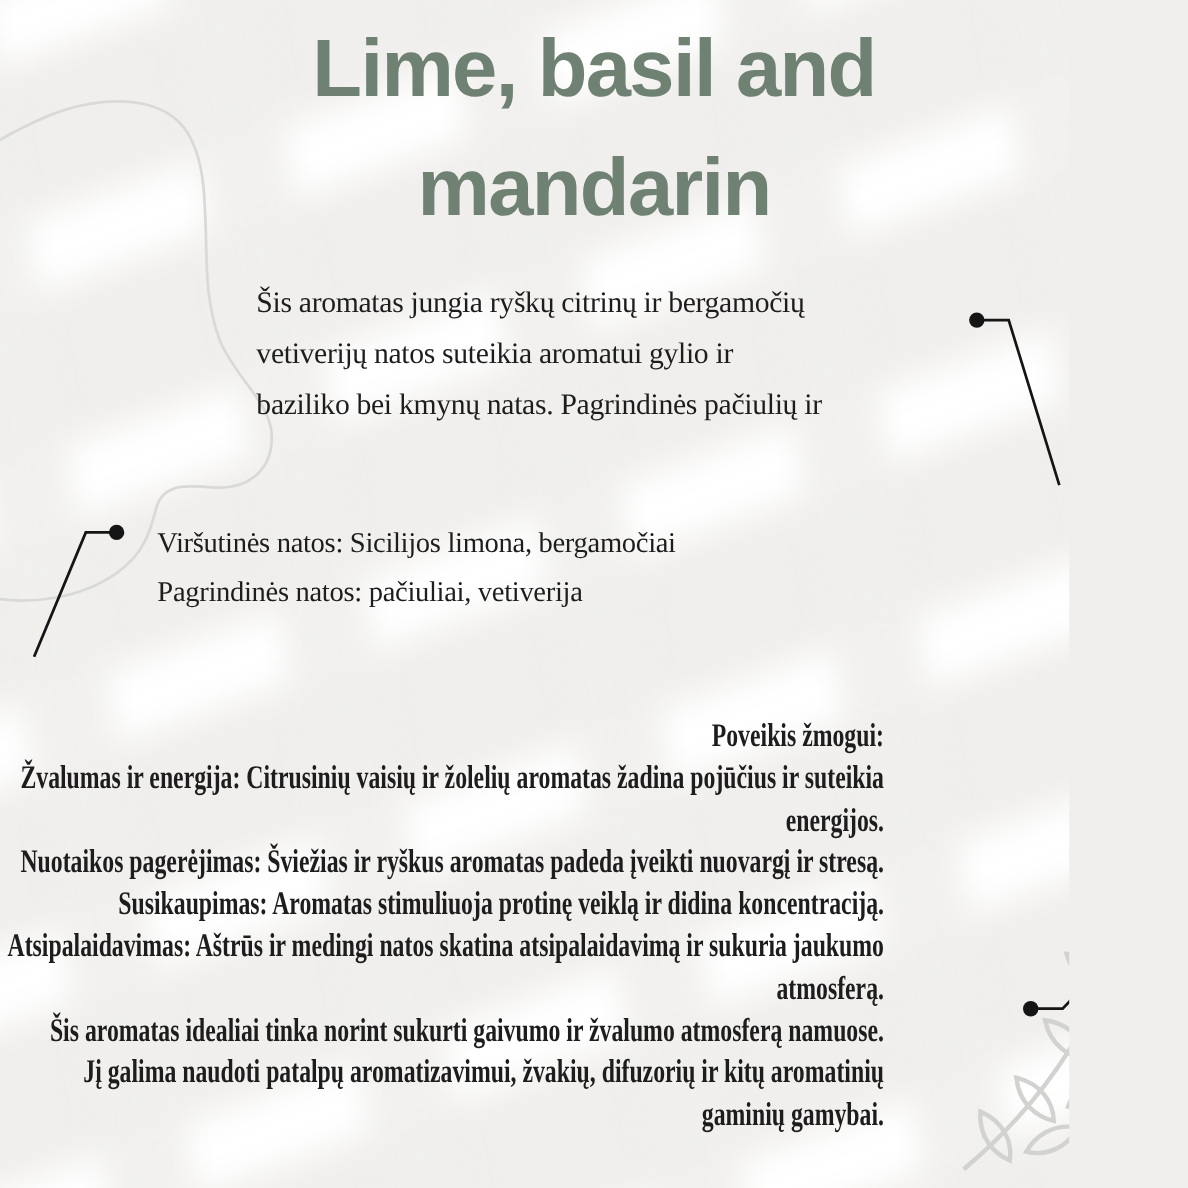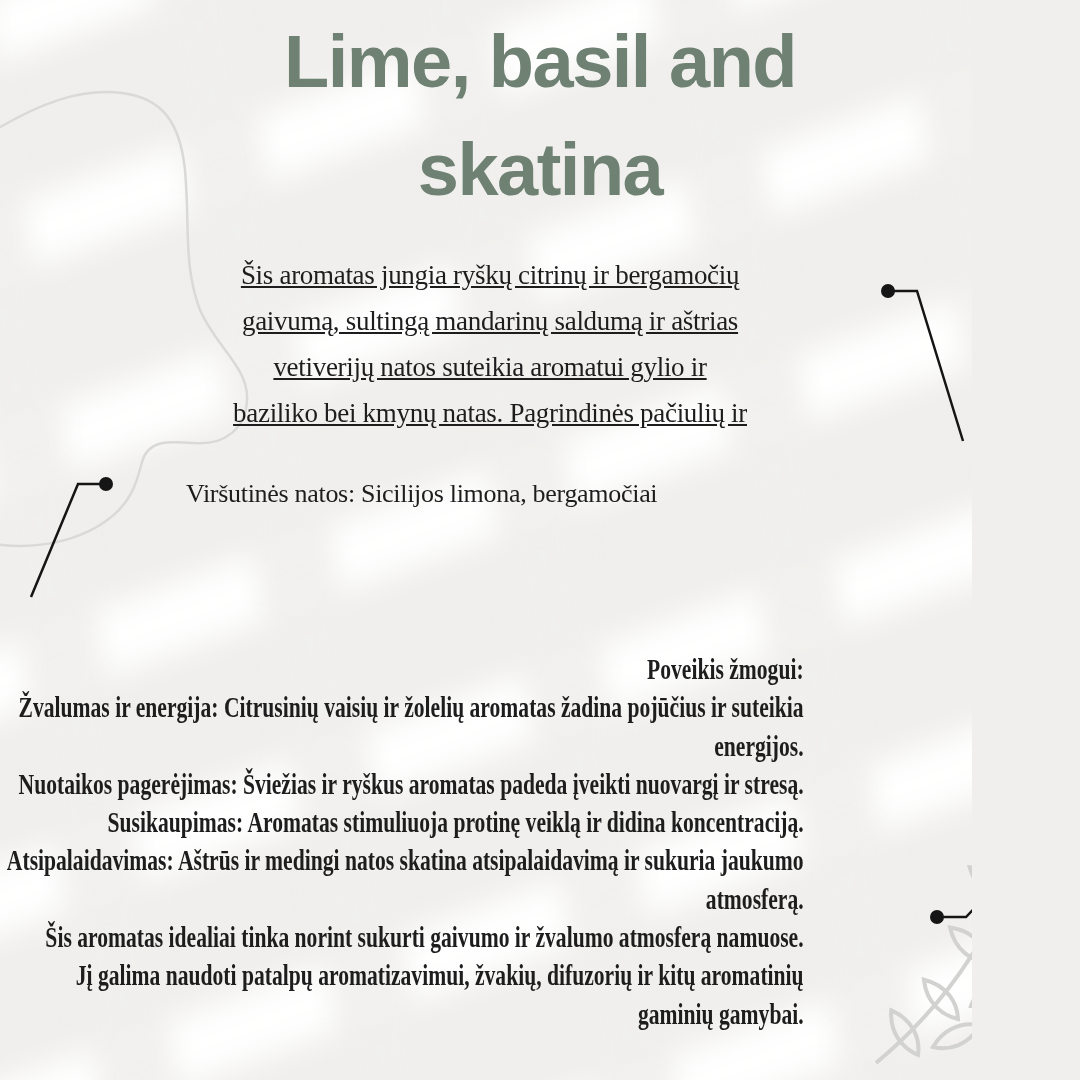--- a/index.html
+++ b/index.html
@@ -30,28 +30,28 @@
     font-weight:700;
     font-size:74px;line-height:108px;letter-spacing:-1.5px;
     color:#6e8172;
   }
 
   .textblock{position:absolute;z-index:2;white-space:nowrap;}
   .textblock div{white-space:nowrap;}
 
   .intro{
     right:225px;top:252px;
-    text-align:center;
-    font-size:27px;line-height:46px;letter-spacing:-0.3px;text-decoration:underline;
+    text-align:left;
+    font-size:27px;line-height:46px;letter-spacing:-0.3px;
   }
 
   .notes{
     left:143px;top:472px;
     text-align:left;
-    font-size:26px;line-height:44px;letter-spacing:-0.3px;margin-left:43px;
+    font-size:26px;line-height:44px;letter-spacing:-0.3px;
   }
 
   .effects{
     right:168px;top:650px;
     text-align:right;
     font-size:30px;line-height:38.3px;
     font-weight:600;
     transform:scaleX(0.72);
     transform-origin:top right;
   }
@@ -103,32 +103,32 @@
     </g>
 
     <g>
       <circle cx="937" cy="917" r="7" fill="#151515"></circle>
       <polyline points="937,917 966,917 1010,871" fill="none" stroke="#151515" stroke-width="2.5"></polyline>
     </g>
   </svg>
 
   <h1 class="title">
     <span>Lime, basil and</span><br>
-    <span>skatina</span>
+    <span>mandarin</span>
   </h1>
 
   <div class="textblock intro">
     <div>Šis aromatas jungia ryškų citrinų ir bergamočių</div>
-    <div>gaivumą, sultingą mandarinų saldumą ir aštrias</div>
     <div>vetiverijų natos suteikia aromatui gylio ir</div>
     <div>baziliko bei kmynų natas. Pagrindinės pačiulių ir</div>
   </div>
 
   <div class="textblock notes">
     <div>Viršutinės natos: Sicilijos limona, bergamočiai</div>
+    <div>Pagrindinės natos: pačiuliai, vetiverija</div>
   </div>
 
   <div class="textblock effects">
     <div>Poveikis žmogui:</div>
     <div>Žvalumas ir energija: Citrusinių vaisių ir žolelių aromatas žadina pojūčius ir suteikia</div>
     <div>energijos.</div>
     <div>Nuotaikos pagerėjimas: Šviežias ir ryškus aromatas padeda įveikti nuovargį ir stresą.</div>
     <div>Susikaupimas: Aromatas stimuliuoja protinę veiklą ir didina koncentraciją.</div>
     <div>Atsipalaidavimas: Aštrūs ir medingi natos skatina atsipalaidavimą ir sukuria jaukumo</div>
     <div>atmosferą.</div>

